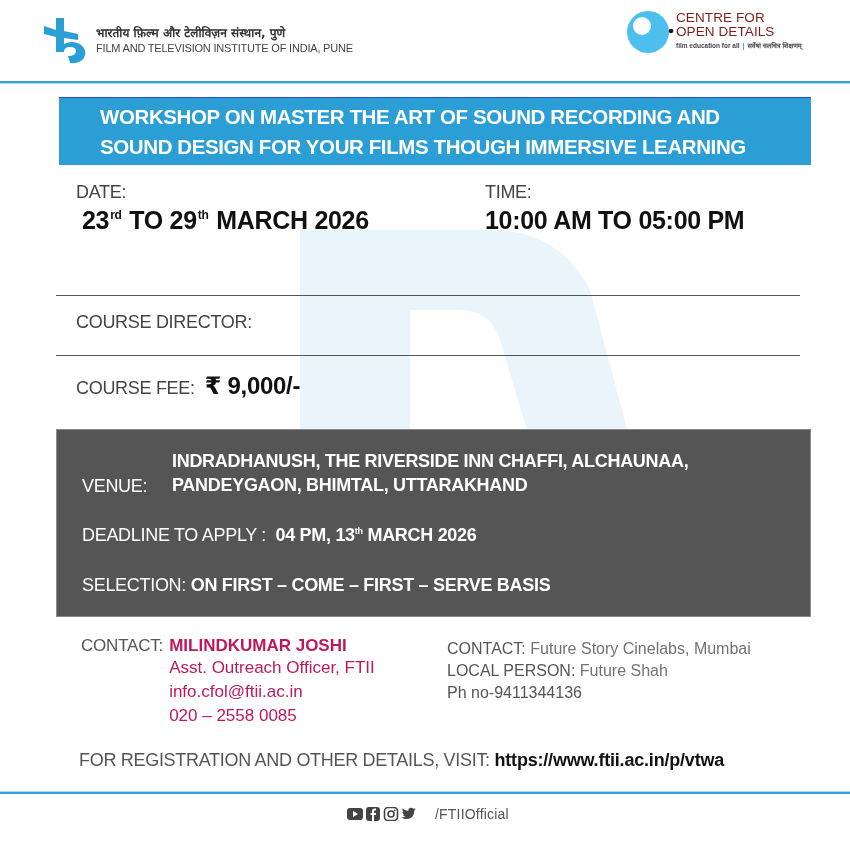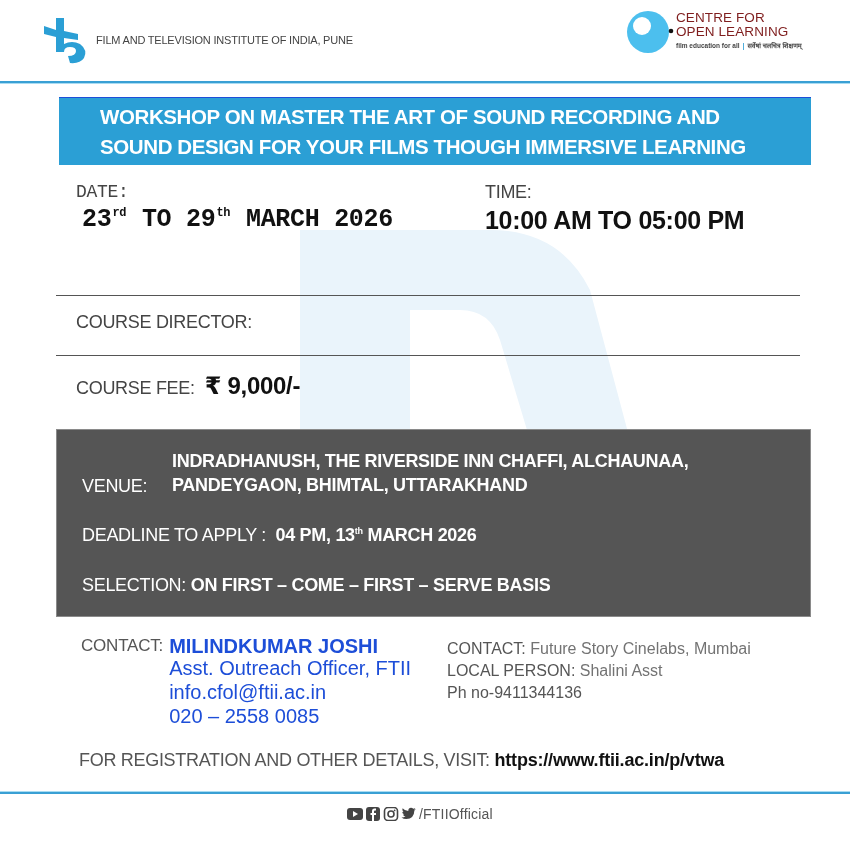--- a/index.html
+++ b/index.html
@@ -26,21 +26,21 @@
   .rule-bottom { position: absolute; left: 0; top: 791px; width: 850px; height: 3px; background: #3aa0d4; border-top: 1px solid #a9dcf2; }
 
   
   .banner { position: absolute; left: 59px; top: 97px; width: 752px; height: 68px; background: #2b9fd5; border-top: 1px solid #1d4ed8; padding: 4px 0 0 41px; }
   .banner-line { color: #ffffff; font-weight: bold; font-size: 20.5px; line-height: 30px; letter-spacing: -0.4px; white-space: nowrap; }
 
   
   .lbl { font-size: 18px; color: #444; letter-spacing: -0.3px; }
   .big { font-size: 25px; font-weight: bold; color: #111; letter-spacing: -0.3px; white-space: nowrap; }
   .big sup { font-size: 12px; vertical-align: 10px; margin-left: 1px; margin-right: 1px; }
-  .date-block { position: absolute; left: 76px; top: 182px; font-family: Liberation Mono, monospace; }
+  .date-block { position: absolute; left: 76px; top: 182px; }
   .date-block .big { margin-left: 6px; margin-top: 3px; }
   .time-block { position: absolute; left: 485px; top: 182px; }
   .time-block .big { margin-top: 3px; }
 
   .hr { position: absolute; height: 1px; background: #555; }
   .hr1 { left: 56px; top: 295px; width: 744px; }
   .hr2 { left: 56px; top: 355px; width: 744px; }
 
   .director { position: absolute; left: 76px; top: 312px; display: flex; align-items: baseline; }
   .director .big { font-size: 24px; margin-left: 14px; }
@@ -53,60 +53,61 @@
   .venue-lbl { font-size: 18px; letter-spacing: -0.3px; width: 90px; }
   .venue-val { font-size: 18px; font-weight: bold; letter-spacing: -0.3px; line-height: 24px; margin-top: -3px; }
   .deadline-row { position: absolute; left: 25px; top: 95px; font-size: 18px; letter-spacing: -0.3px; white-space: nowrap; }
   .deadline-row b sup { font-size: 9px; vertical-align: 7px; }
   .selection-row { position: absolute; left: 25px; top: 145px; font-size: 18px; letter-spacing: -0.3px; white-space: nowrap; }
 
   
   .contact1 { position: absolute; left: 81px; top: 636px; display: flex; }
   .c-lbl { font-size: 17px; color: #555; letter-spacing: -0.2px; }
   .c-lines { margin-left: 6px; }
-  .c-line { font-size: 20px; color: #1d4ed8; line-height: 24px; }
+  .c-line { font-size: 17px; color: #be185d; line-height: 24px; }
   .c-line.bold { font-weight: bold; }
   .c-line:first-child { line-height: 20px; }
 
   .contact2 { position: absolute; left: 447px; top: 638px; font-size: 16px; color: #555; line-height: 22px; }
   .contact2 b { color: #737373; font-weight: normal; }
 
   .reg { position: absolute; left: 79px; top: 750px; font-size: 18px; color: #555; letter-spacing: -0.3px; white-space: nowrap; }
   .reg a { color: #111; font-weight: bold; text-decoration: none; letter-spacing: -0.2px; }
 
   
   .social { position: absolute; left: 347px; top: 806px; display: flex; align-items: center; }
   .soc-ic { width: 16px; height: 14px; margin-right: 2px; }
-  .soc-handle { font-size: 14px; color: #555; margin-left: 0; letter-spacing: 0.2px; }
+  .soc-handle { font-size: 14px; color: #555; margin-left: 16px; letter-spacing: 0.2px; }
 </style>
 </head>
 <body>
 
 <svg class="watermark" viewBox="0 0 330 210">
   <path d="M0 0 H190 Q260 0 290 60 L330 210 H230 L200 110 Q190 80 160 80 H110 V210 H0 Z" fill="#eaf4fb"></path>
 </svg>
 
 <div class="hdr-left">
   <svg class="ftii-logo" viewBox="0 0 46 48">
     <path d="M2 10 L14 14 L14 2 L22 2 L22 15 L36 18 L36 24 L22 22 L22 28 Q30 24 38 28 Q46 34 42 42 Q38 48 28 47 L26 40 Q34 40 34 35 Q34 31 28 31 Q22 31 22 36 L14 36 L14 21 L2 18 Z" fill="#2b9fd5"></path>
   </svg>
   <div class="hdr-text">
+    <div class="hdr-hindi">भारतीय फ़िल्म और टेलीविज़न संस्थान, पुणे</div>
     <div class="hdr-eng">FILM AND TELEVISION INSTITUTE OF INDIA, PUNE</div>
   </div>
 </div>
 
 <div class="hdr-right">
   <svg class="col-logo" viewBox="0 0 48 44">
     <circle cx="22" cy="22" r="21" fill="#4cbfee"></circle>
     <circle cx="16" cy="16" r="9" fill="#ffffff"></circle>
     <circle cx="45" cy="21" r="2.3" fill="#111"></circle>
   </svg>
   <div class="col-text">
     <div class="col-title">CENTRE FOR</div>
-    <div class="col-title">OPEN LEARNING</div>
+    <div class="col-title">OPEN DETAILS</div>
     <div class="col-tag"><span>film education for all</span><span class="sep">|</span><span>सर्वेषां चलचित्र शिक्षणम्</span></div>
   </div>
 </div>
 
 <div class="rule-top"></div>
 
 <div class="banner">
   <div class="banner-line">WORKSHOP ON MASTER THE ART OF SOUND RECORDING AND</div>
   <div class="banner-line">SOUND DESIGN FOR YOUR FILMS THOUGH IMMERSIVE LEARNING</div>
 </div>
@@ -157,21 +158,21 @@
   <div class="c-lines">
     <div class="c-line bold">MILINDKUMAR JOSHI</div>
     <div class="c-line">Asst. Outreach Officer, FTII</div>
     <div class="c-line">info.cfol@ftii.ac.in</div>
     <div class="c-line">020 – 2558 0085</div>
   </div>
 </div>
 
 <div class="contact2">
   <div><span>CONTACT:</span> <b>Future Story Cinelabs, Mumbai</b></div>
-  <div><span>LOCAL PERSON:</span> <b>Shalini Asst</b></div>
+  <div><span>LOCAL PERSON:</span> <b>Future Shah</b></div>
   <div>Ph no-9411344136</div>
 </div>
 
 <div class="reg">
   <span>FOR REGISTRATION AND OTHER DETAILS, VISIT:</span>
   <a>https://www.ftii.ac.in/p/vtwa</a>
 </div>
 
 <div class="rule-bottom"></div>
 

